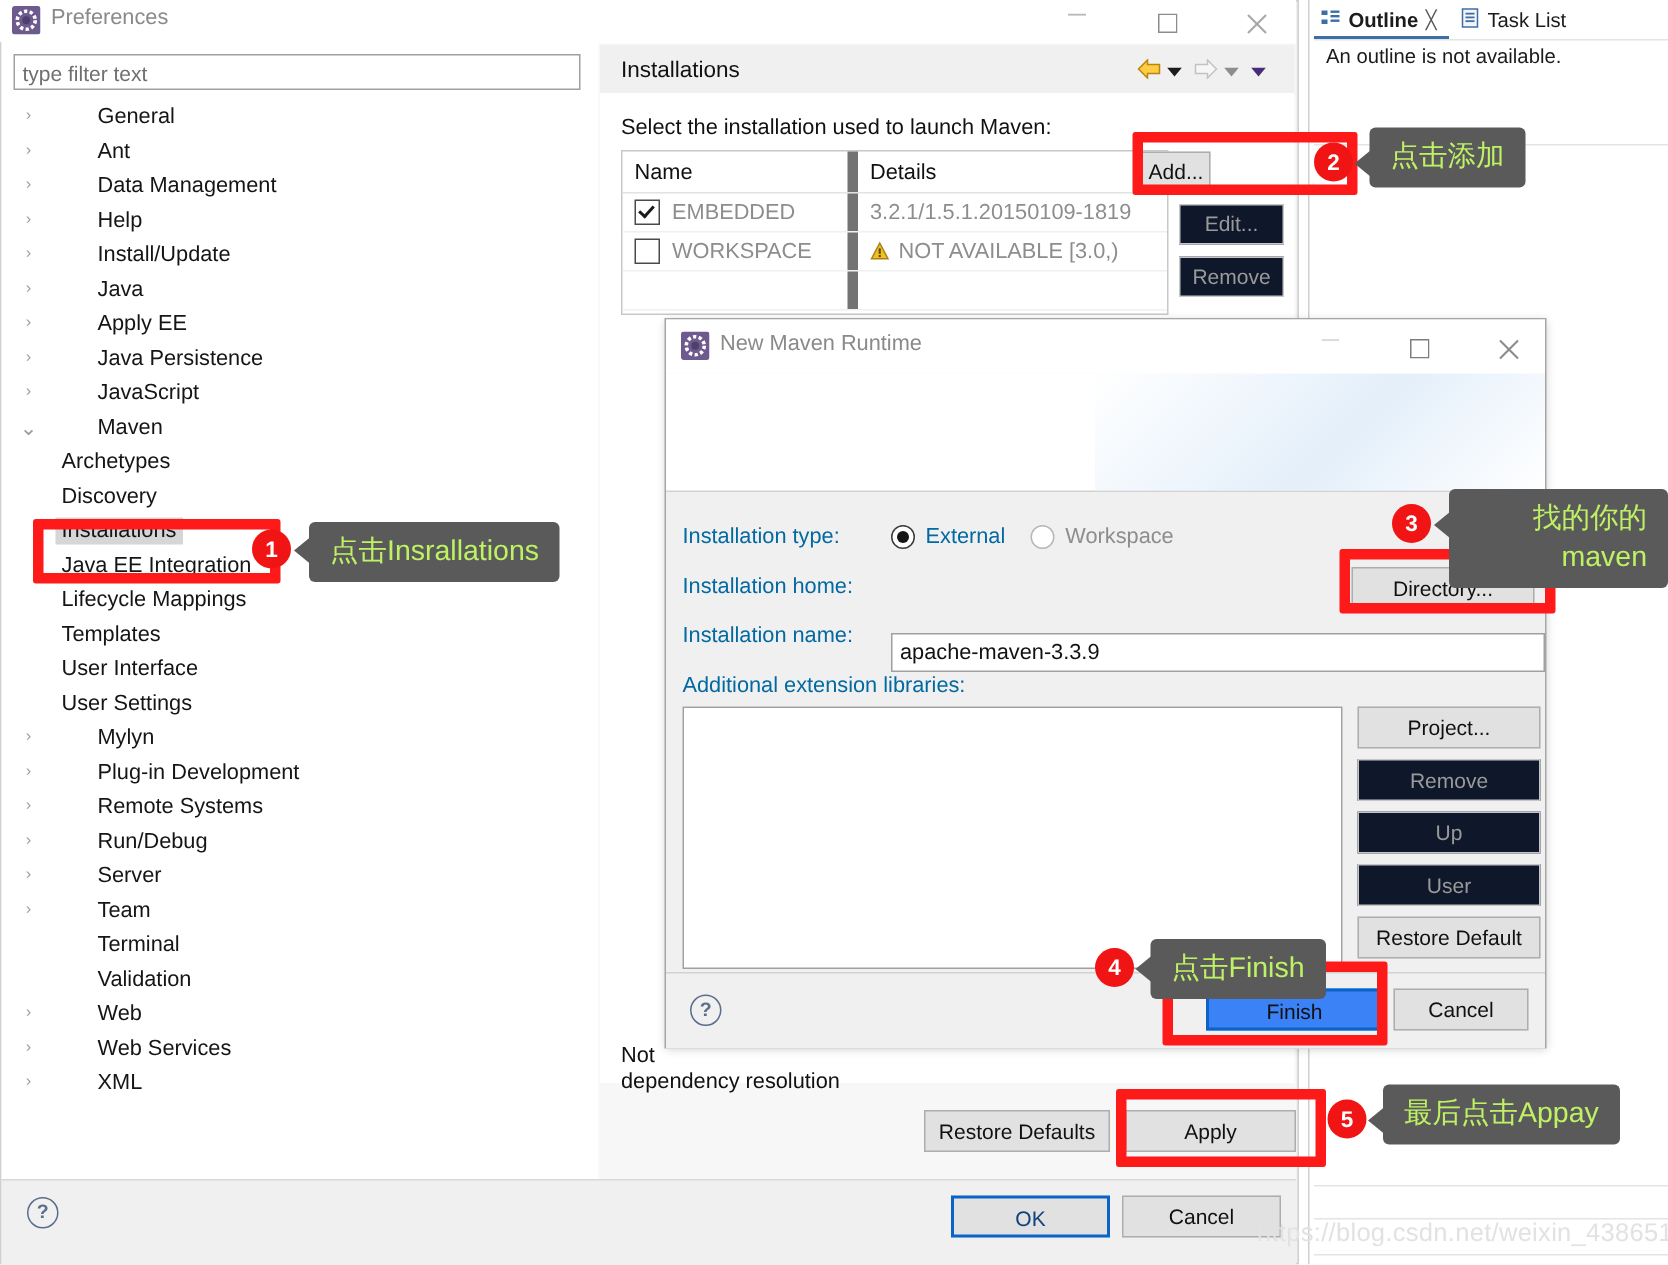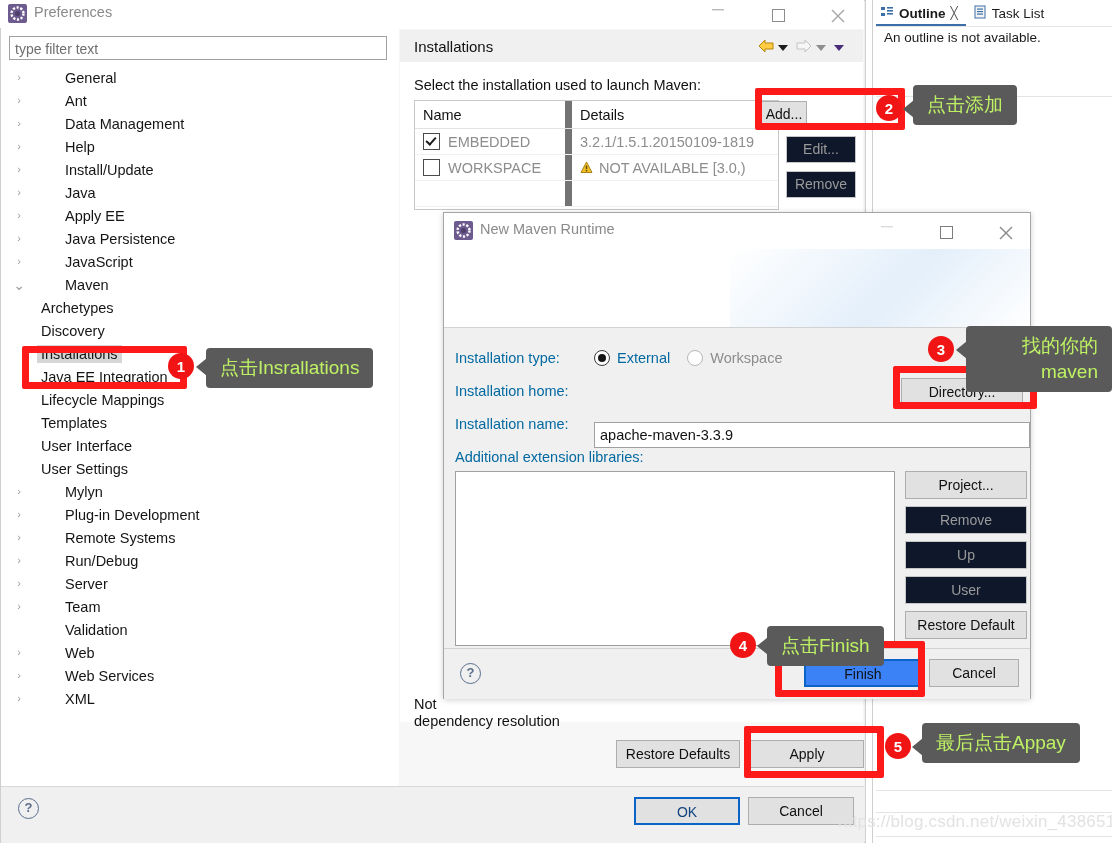--- a/index.html
+++ b/index.html
@@ -311,20 +311,24 @@
       <span class="arrow">›</span>
       <span class="tlabel">Run/Debug</span>
     </div>
     <div class="trow">
       <span class="arrow">›</span>
       <span class="tlabel">Server</span>
     </div>
     <div class="trow">
       <span class="arrow">›</span>
       <span class="tlabel">Team</span>
+    </div>
+    <div class="trow">
+      <span class="arrow none">&nbsp;</span>
+      <span class="tlabel">Terminal</span>
     </div>
     <div class="trow">
       <span class="arrow none">&nbsp;</span>
       <span class="tlabel">Validation</span>
     </div>
     <div class="trow">
       <span class="arrow">›</span>
       <span class="tlabel">Web</span>
     </div>
     <div class="trow">

